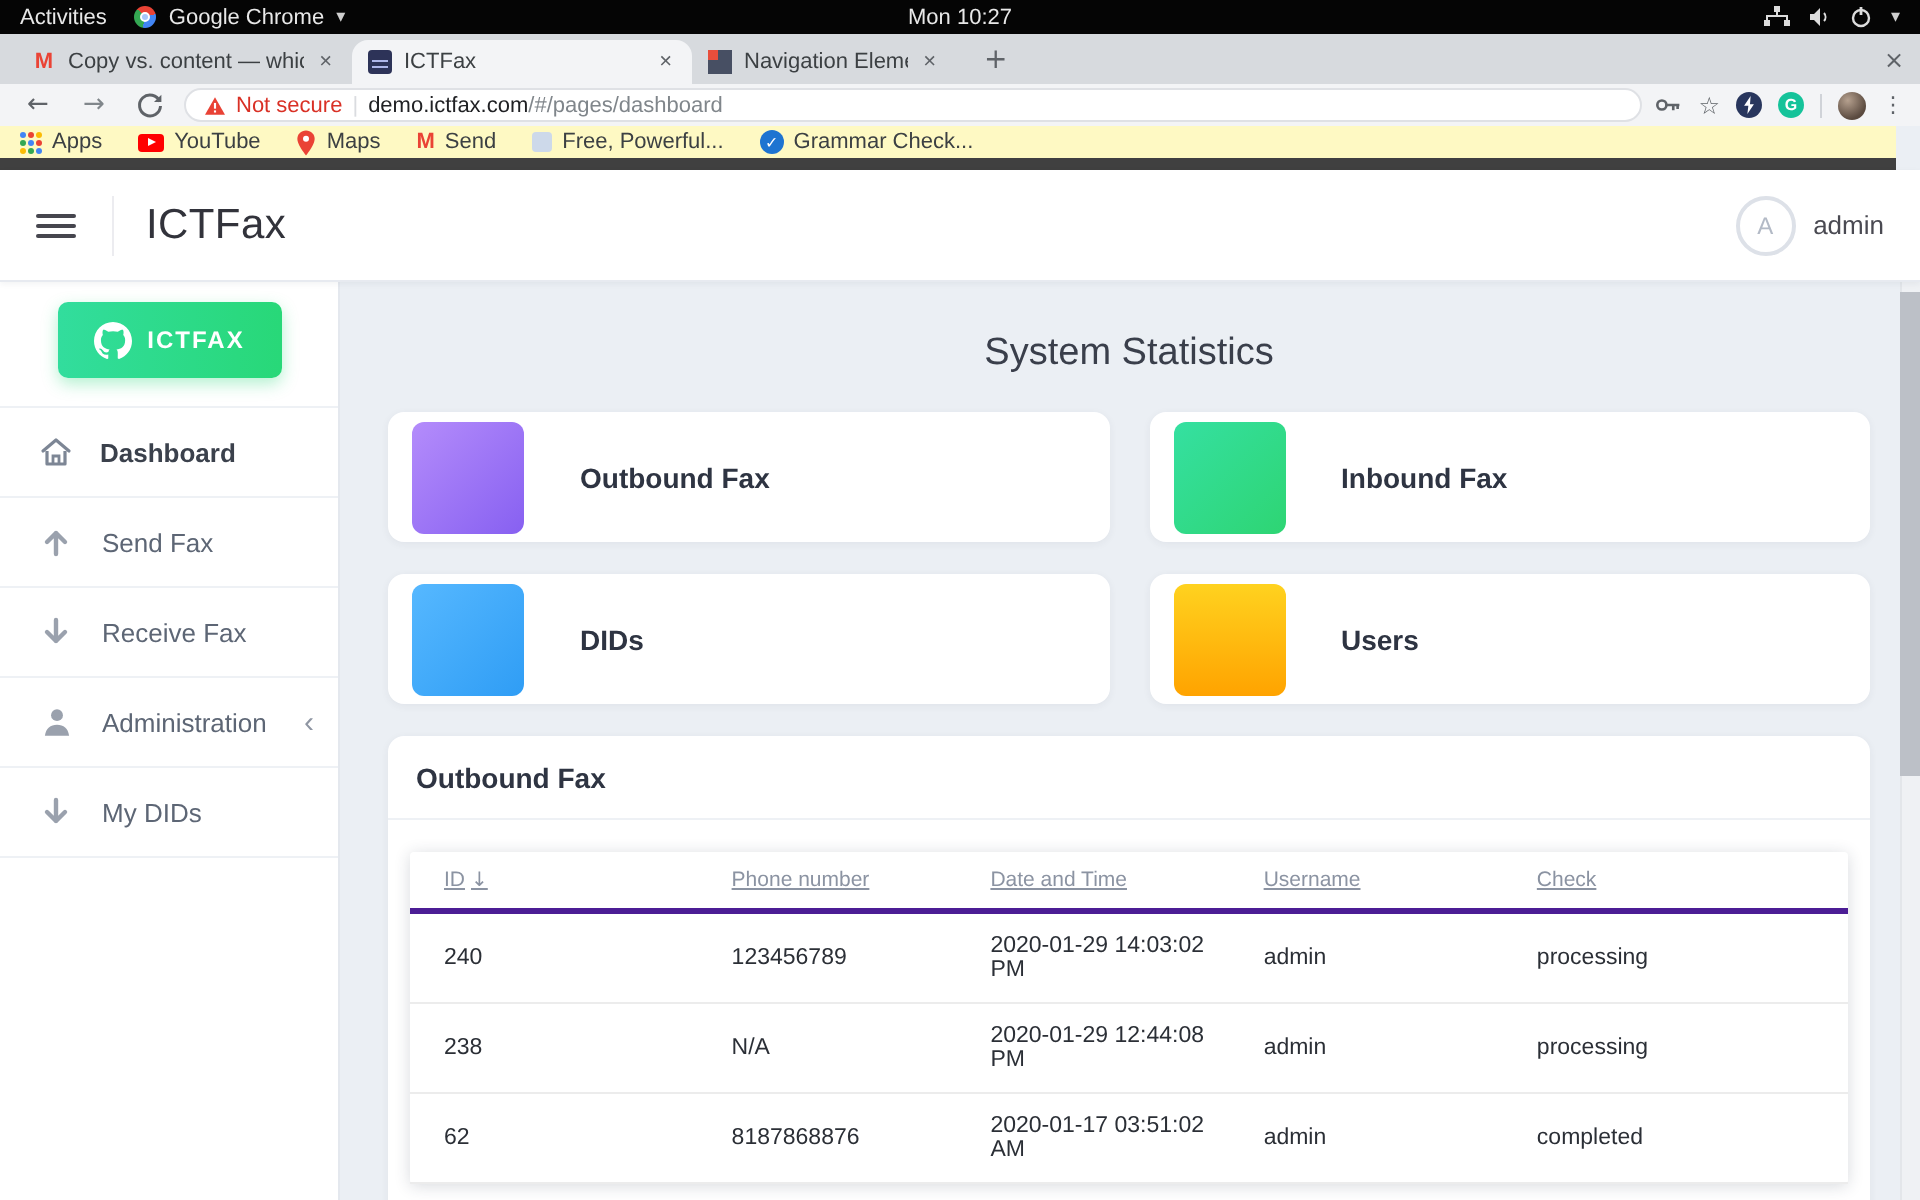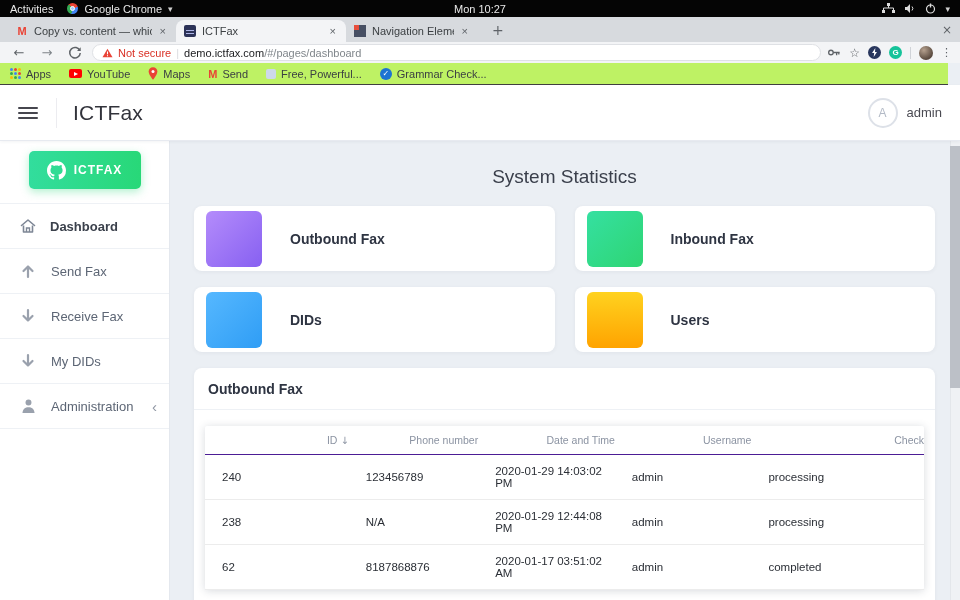--- a/index.html
+++ b/index.html
@@ -48,21 +48,21 @@
   .tool-icons { display:flex; align-items:center; gap:8px; }
   .ext-circle { width:13px; height:13px; border-radius:50%; display:flex; align-items:center; justify-content:center; }
   .ext-blue { background:#28365d; }
   .ext-green { background:#15c39a; color:#fff; font-size:8px; font-weight:bold; }
   .vsep { width:1px; height:12px; background:#d0d3d8; }
   .tb-avatar { width:14px; height:14px; border-radius:50%; background:radial-gradient(circle at 35% 30%,#b5a08e,#5a4a3f 70%); }
   .dots { color:#5f6368; font-size:11px; }
   .star { color:#5f6368; font-size:12px; }
 
   
-  .bookmarks { position:absolute; top:63px; left:0; right:12px; height:22px; background:#bef264; border-bottom:1px solid #404040; display:flex; align-items:center; padding:0 10px; gap:18px; font-size:11px; color:#3c4043; }
+  .bookmarks { position:absolute; top:63px; left:0; right:12px; height:22px; background:#fef9c3; border-bottom:6px solid #404040; display:flex; align-items:center; padding:0 10px; gap:18px; font-size:11px; color:#3c4043; }
   .bm { display:flex; align-items:center; gap:5px; }
   .apps-grid { display:grid; grid-template-columns:repeat(3,3px); grid-gap:1px; }
   .apps-grid i { width:3px; height:3px; border-radius:50%; }
   .yt-icon { width:13px; height:9px; background:#ff0000; border-radius:2px; position:relative; }
   .yt-icon i { position:absolute; left:5px; top:2.5px; border-left:4px solid #fff; border-top:2px solid transparent; border-bottom:2px solid transparent; }
   .free-icon { width:10px; height:10px; border-radius:2px; background:#cdd9ea; }
   .gc-icon { width:12px; height:12px; border-radius:50%; background:#1e74d1; color:#fff; font-size:8px; display:flex; align-items:center; justify-content:center; }
 
   
   .app { position:absolute; top:85px; left:0; right:0; bottom:0; background:#ebeff4; }
@@ -96,21 +96,21 @@
   .g-green  { background:linear-gradient(135deg,#35e0a1,#2ed573); }
   .g-blue   { background:linear-gradient(135deg,#56b8ff,#2f9df5); }
   .g-yellow { background:linear-gradient(180deg,#ffd21f,#ffa300); }
   .stat-label { margin-left:28px; font-size:14px; font-weight:bold; color:#2e3442; }
 
   .table-card { margin-top:16px; background:#fff; border-radius:8px; box-shadow:0 1px 4px rgba(44,51,73,.06); height:400px; }
   .table-card-header { padding:13px 14px 12px; font-size:14px; font-weight:bold; color:#2e3442; border-bottom:1px solid #eef1f5; }
   .table-card-body { padding:16px 11px 0; }
   .table-wrap { background:#fff; box-shadow:0 1px 8px rgba(40,50,70,.18); border-radius:2px; }
   table { width:100%; border-collapse:collapse; table-layout:fixed; }
-  th { font-size:10.5px; font-weight:normal; color:#8b93a2; text-align:right; padding:8px 0 8px 17px; border-bottom:1px solid #4c1d95; }
+  th { font-size:10.5px; font-weight:normal; color:#8b93a2; text-align:left; padding:8px 0 8px 17px; border-bottom:3px solid #4c1d95;text-decoration:underline; }
   td { font-size:11.5px; color:#2b2f36; padding:10px 0 10px 17px; border-bottom:1px solid #ececec; }
   .sort-arrow { color:#8b93a2; font-size:10px; margin-left:3px; }
   .c1{width:20%} .c2{width:18%} .c3{width:19%} .c4{width:19%} .c5{width:24%}
 
   
   .scrollbar { position:absolute; top:0; bottom:0; right:0; width:10px; background:#eff1f4; border-left:1px solid #e3e6ea; }
   .scroll-thumb { position:absolute; top:5px; right:0; width:10px; height:242px; background:#bcc0c7; }
 </style>
 </head>
 <body>
@@ -298,35 +298,35 @@
       <div class="side-item">
         <span class="s-icon">
             <svg width="16" height="16" viewBox="0 0 16 16">
               <path d="M8 2v10.5M3.5 8 8 12.5 12.5 8" fill="none" stroke="#9aa1ad" stroke-width="2.2" stroke-linecap="round" stroke-linejoin="round"></path>
             </svg>
           </span>
         <span class="s-label">Receive Fax</span>
       </div>
       <div class="side-item">
         <span class="s-icon">
-            <svg width="16" height="16" viewBox="0 0 16 16">
-              <path d="M8 2v10.5M3.5 8 8 12.5 12.5 8" fill="none" stroke="#9aa1ad" stroke-width="2.2" stroke-linecap="round" stroke-linejoin="round"></path>
-            </svg>
-          </span>
-        <span class="s-label">My DIDs</span>
-      </div>
-      <div class="side-item">
-        <span class="s-icon">
             <svg width="17" height="17" viewBox="0 0 16 16">
               <circle cx="8" cy="4.3" r="2.8" fill="#9aa1ad"></circle>
               <path d="M2.3 14c.5-3.6 2.6-5.2 5.7-5.2s5.2 1.6 5.7 5.2z" fill="#9aa1ad"></path>
             </svg>
           </span>
         <span class="s-label">Administration</span>
         <span class="side-chevron">‹</span>
+      </div>
+      <div class="side-item">
+        <span class="s-icon">
+            <svg width="16" height="16" viewBox="0 0 16 16">
+              <path d="M8 2v10.5M3.5 8 8 12.5 12.5 8" fill="none" stroke="#9aa1ad" stroke-width="2.2" stroke-linecap="round" stroke-linejoin="round"></path>
+            </svg>
+          </span>
+        <span class="s-label">My DIDs</span>
       </div>
     </div>
 
     <div class="main">
       <div class="page-title">System Statistics</div>
 
       <div class="stats-grid">
         <div class="stat-card">
           <span class="stat-icon g-purple"></span>
           <span class="stat-label">Outbound Fax</span>

